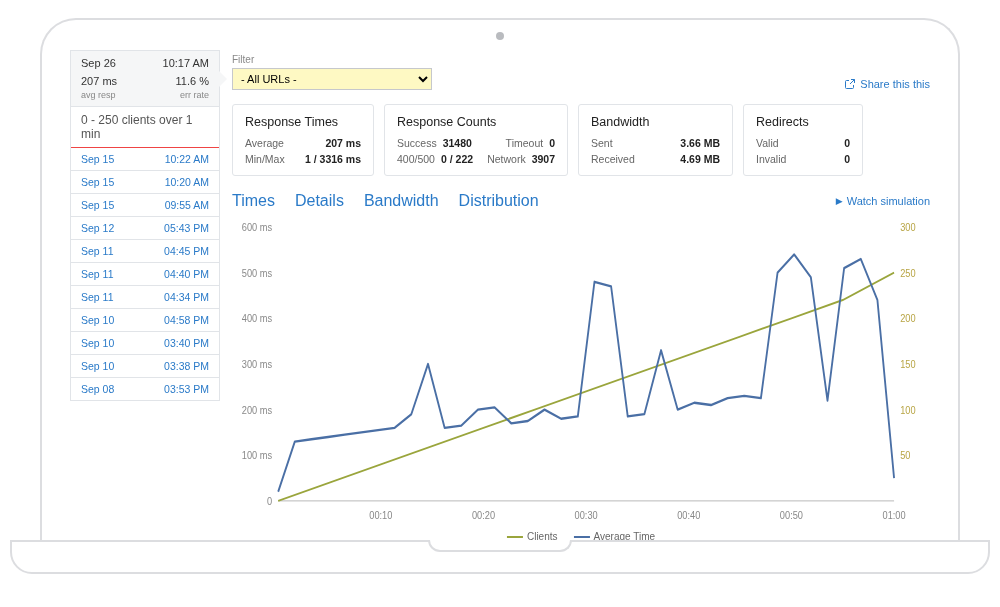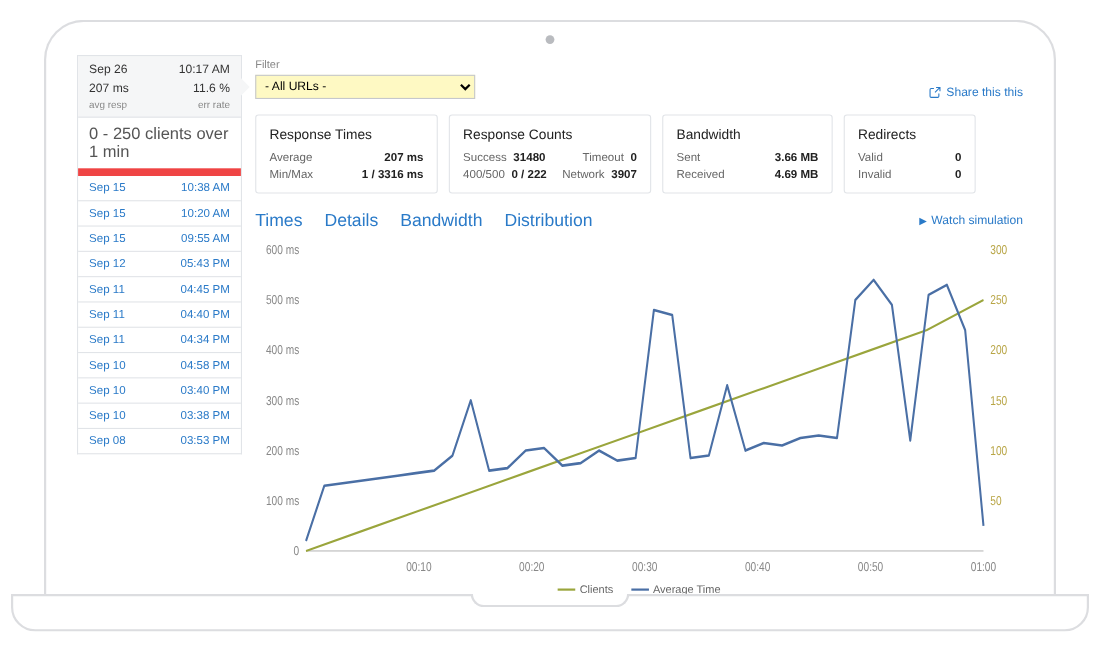--- a/index.html
+++ b/index.html
@@ -17,40 +17,40 @@
 .trends-title { color: #2a7ac8; font-size: 13px; font-weight: 500; }
 .trends-sub { color: #666; font-size: 10px; margin-top: 4px; }
 .trends-val { font-size: 19px; font-weight: 300; color: #333; margin-top: 2px; }
 .spark { height: 16px; margin: 2px 0 0; }
 .current-row { background: #f5f6f7; border-top: 1px solid #e1e4e8; border-bottom: 1px solid #e1e4e8; padding: 6px 10px; position: relative; }
 .current-row::after { content:""; position:absolute; right:-8px; top:50%; transform:translateY(-50%); border-left:8px solid #f5f6f7; border-top:8px solid transparent; border-bottom:8px solid transparent; }
 .row-flex { display:flex; justify-content: space-between; font-size: 11px; }
 .row-flex.small { color:#888; font-size: 9px; margin-top: 3px; }
 .row-flex .lab { color:#333; }
 .row-flex .val { color:#333; }
-.note { font-size: 15px; color:#555; padding: 6px 10px; border-bottom: 7px solid #ef4444; }
+.note { font-size: 12px; color:#555; padding: 6px 10px; border-bottom: 1px solid #ef4444; }
 .hist-item { display:flex; justify-content:space-between; padding: 5px 10px; border-bottom: 1px solid #e1e4e8; font-size: 10.5px; }
 .hist-item span { color: #2a7ac8; }
 .hist-item:last-child { border-bottom: none; }
 
 
 .main { flex: 1; display:flex; flex-direction: column; }
 .filter-row { display:flex; align-items:flex-end; justify-content: space-between; padding-top: 4px; }
 .filter-block { display:flex; flex-direction: column; gap: 3px; }
 .filter-label { font-size: 10px; color:#888; }
 .filter-select { width: 200px; height: 22px; font-size: 11px; border: 1px solid #c6c8cc; background:#fef9c3; padding: 0 4px; }
 .share { color:#2a7ac8; font-size: 11px; display:flex; align-items:center; gap:4px; cursor:pointer; }
 
 .cards { display:flex; gap: 10px; margin-top: 14px; }
 .card { border:1px solid #e1e4e8; border-radius: 3px; padding: 10px 12px; flex-shrink:0; }
 .card h4 { font-size: 12.5px; font-weight: 500; color:#222; margin-bottom: 8px; }
 .kv-row { display:flex; font-size: 10.5px; color:#666; margin-top: 4px; gap: 6px; }
 .kv-row .k { flex: 0 0 auto; }
 .kv-row .v { color:#222; font-weight: 600; }
-.card.rt { width: 166px; }
+.card.rt { width: 142px; }
 .card.rc { width: 184px; }
 .card.bw { width: 155px; }
 .card.rd { width: 120px; }
 .rc .kv-row { justify-content: space-between; }
 .rc .pair { display:flex; gap:6px; }
 
 .tabbar { display:flex; justify-content: space-between; align-items:center; margin-top: 16px; }
 .tabs { display:flex; gap: 20px; font-size: 16px; align-items: flex-end; }
 .tabs span { color:#2a7ac8; cursor:pointer; }
 .watch { color:#2a7ac8; font-size: 11px; display:flex; align-items:center; gap:4px; cursor:pointer; }
@@ -79,21 +79,21 @@
           </div>
           <div class="row-flex small">
             <span>avg resp</span>
             <span>err rate</span>
           </div>
         </div>
         <div class="note">0 - 250 clients over 1 min</div>
         <div id="history-list">
             <div class="hist-item">
               <span>Sep 15</span>
-              <span>10:38 AM</span>
+              <span>10:22 AM</span>
             </div>
             <div class="hist-item">
               <span>Sep 15</span>
               <span>10:20 AM</span>
             </div>
             <div class="hist-item">
               <span>Sep 15</span>
               <span>09:55 AM</span>
             </div>
             <div class="hist-item">

